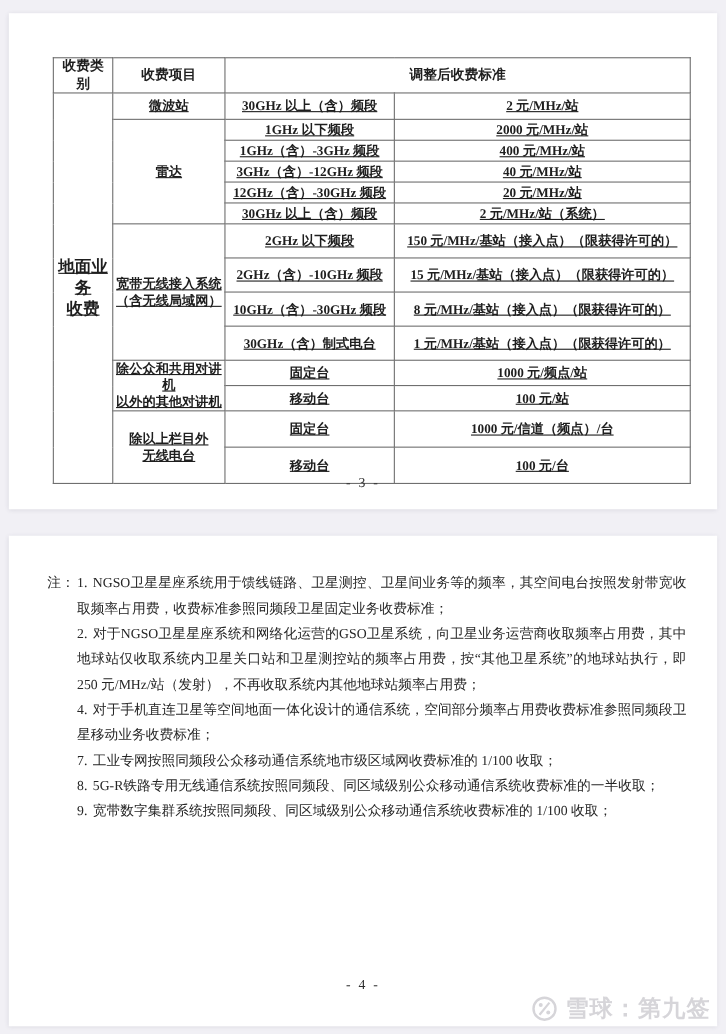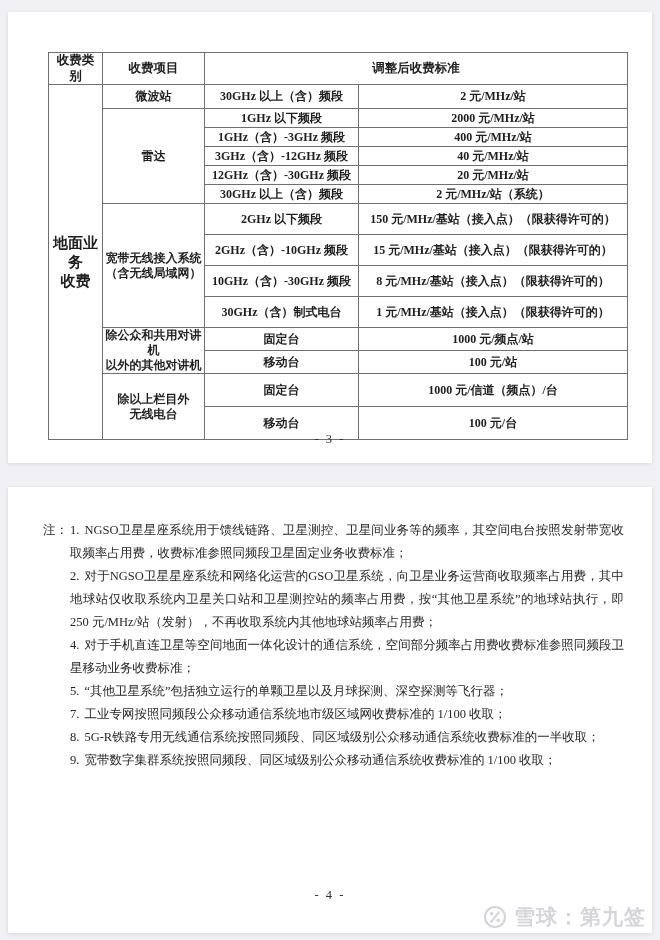--- a/index.html
+++ b/index.html
@@ -34,21 +34,21 @@
     text-align:center;
     vertical-align:middle;
     padding:0 2px;
     color:#1e1e1e;
     font-weight:bold;
     white-space:pre-line;
     line-height:1.25;
     overflow:hidden;
   }
   .fee-table th { font-size:12.5px; height:25px; }
-  .fee-table td { font-size:12px; }
+  .fee-table td { font-size:12px;text-decoration:underline; }
   tr.g0 { height:24px; }
   tr.g1 { height:19px; }
   tr.g2 { height:31px; }
   tr.g3 { height:19px; }
   tr.g4 { height:33px; }
   td.cat-cell  { font-size:15px; }
   td.item-cell { font-size:12px; }
 
   .pagenum {
     position:absolute;
@@ -187,21 +187,20 @@
   <div class="pagenum">- 3 -</div>
 </div>
 
 <div class="page page-4">
   <div class="notes">
     <span class="note-label">注：</span>
     <div>
         <p class="note"><span class="note-num">1.</span>NGSO卫星星座系统用于馈线链路、卫星测控、卫星间业务等的频率，其空间电台按照发射带宽收取频率占用费，收费标准参照同频段卫星固定业务收费标准；</p>
         <p class="note"><span class="note-num">2.</span>对于NGSO卫星星座系统和网络化运营的GSO卫星系统，向卫星业务运营商收取频率占用费，其中地球站仅收取系统内卫星关口站和卫星测控站的频率占用费，按“其他卫星系统”的地球站执行，即 250 元/MHz/站（发射），不再收取系统内其他地球站频率占用费；</p>
         <p class="note"><span class="note-num">4.</span>对于手机直连卫星等空间地面一体化设计的通信系统，空间部分频率占用费收费标准参照同频段卫星移动业务收费标准；</p>
-        <p class="note"><span class="note-num">5.</span>“其他卫星系统”包括独立运行的单颗卫星以及月球探测、深空探测等飞行器；</p>
         <p class="note"><span class="note-num">7.</span>工业专网按照同频段公众移动通信系统地市级区域网收费标准的 1/100 收取；</p>
         <p class="note"><span class="note-num">8.</span>5G-R铁路专用无线通信系统按照同频段、同区域级别公众移动通信系统收费标准的一半收取；</p>
         <p class="note"><span class="note-num">9.</span>宽带数字集群系统按照同频段、同区域级别公众移动通信系统收费标准的 1/100 收取；</p>
       </div>
   </div>
   <div class="pagenum">- 4 -</div>
 </div>
 
 <div class="watermark">
   <span>

